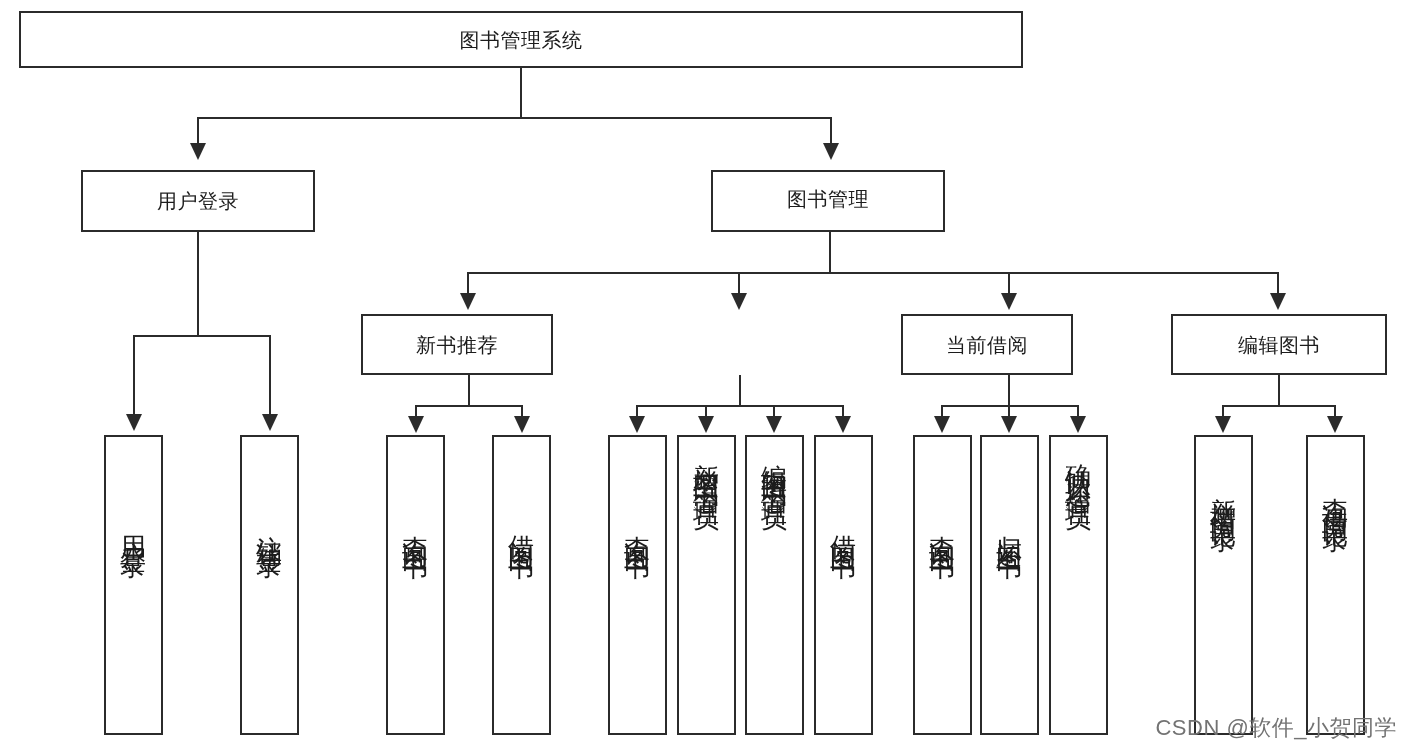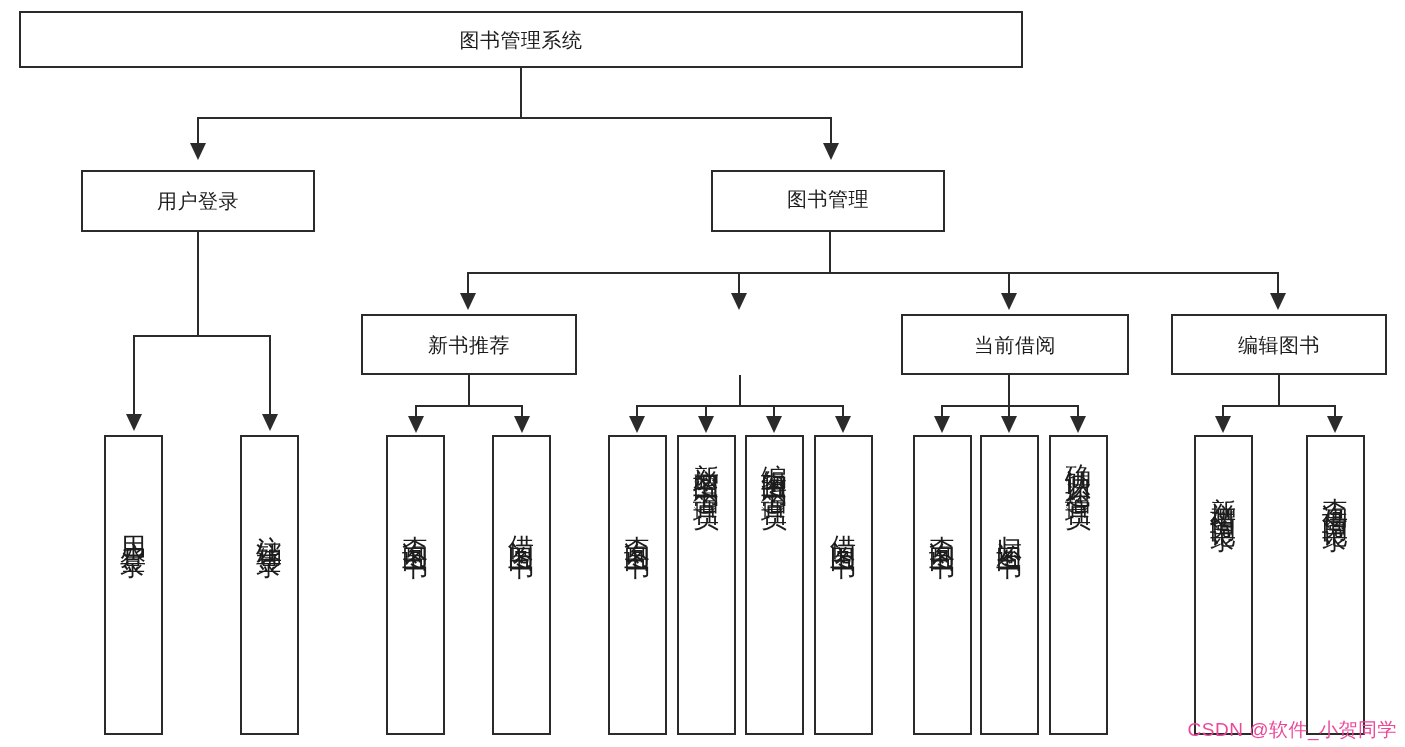--- a/index.html
+++ b/index.html
@@ -62,22 +62,22 @@
     border-left:8px solid transparent;
     border-right:8px solid transparent;
     border-top:17px solid #2b2b2b;
   }
 
   
   #watermark{
     position:absolute;
     right:8px;
     bottom:4px;
-    font-size:19px;
-    color:#ec4899;
+    font-size:22px;
+    color:#737373;
     white-space:nowrap;
     letter-spacing:0.5px;
   }
 </style>
 </head>
 <body>
 
 <div id="canvas">
 
   <div class="node h-text" style="left:19px;top:11px;width:1004px;height:57px;">
@@ -111,24 +111,24 @@
   <div class="ln hline" style="left:467px;top:272px;width:812px;height:2px;"></div>
   <div class="ln vline" style="left:467px;top:272px;width:2px;height:22px;"></div>
   <div class="ln vline" style="left:738px;top:272px;width:2px;height:22px;"></div>
   <div class="ln vline" style="left:1008px;top:272px;width:2px;height:22px;"></div>
   <div class="ln vline" style="left:1277px;top:272px;width:2px;height:22px;"></div>
   <div class="arrow" style="left:460px;top:293px;"></div>
   <div class="arrow" style="left:731px;top:293px;"></div>
   <div class="arrow" style="left:1001px;top:293px;"></div>
   <div class="arrow" style="left:1270px;top:293px;"></div>
 
-  <div class="node h-text" style="left:361px;top:314px;width:216px;height:61px;">
+  <div class="node h-text" style="left:361px;top:314px;width:192px;height:61px;">
     <span>新书推荐</span>
   </div>
-  <div class="node h-text" style="left:901px;top:314px;width:228px;height:61px;">
+  <div class="node h-text" style="left:901px;top:314px;width:172px;height:61px;">
     <span>当前借阅</span>
   </div>
   <div class="node h-text" style="left:1171px;top:314px;width:216px;height:61px;">
     <span>编辑图书</span>
   </div>
 
   <div class="ln vline" style="left:468px;top:375px;width:2px;height:31px;"></div>
   <div class="ln hline" style="left:415px;top:405px;width:108px;height:2px;"></div>
   <div class="ln vline" style="left:415px;top:405px;width:2px;height:12px;"></div>
   <div class="ln vline" style="left:521px;top:405px;width:2px;height:12px;"></div>

